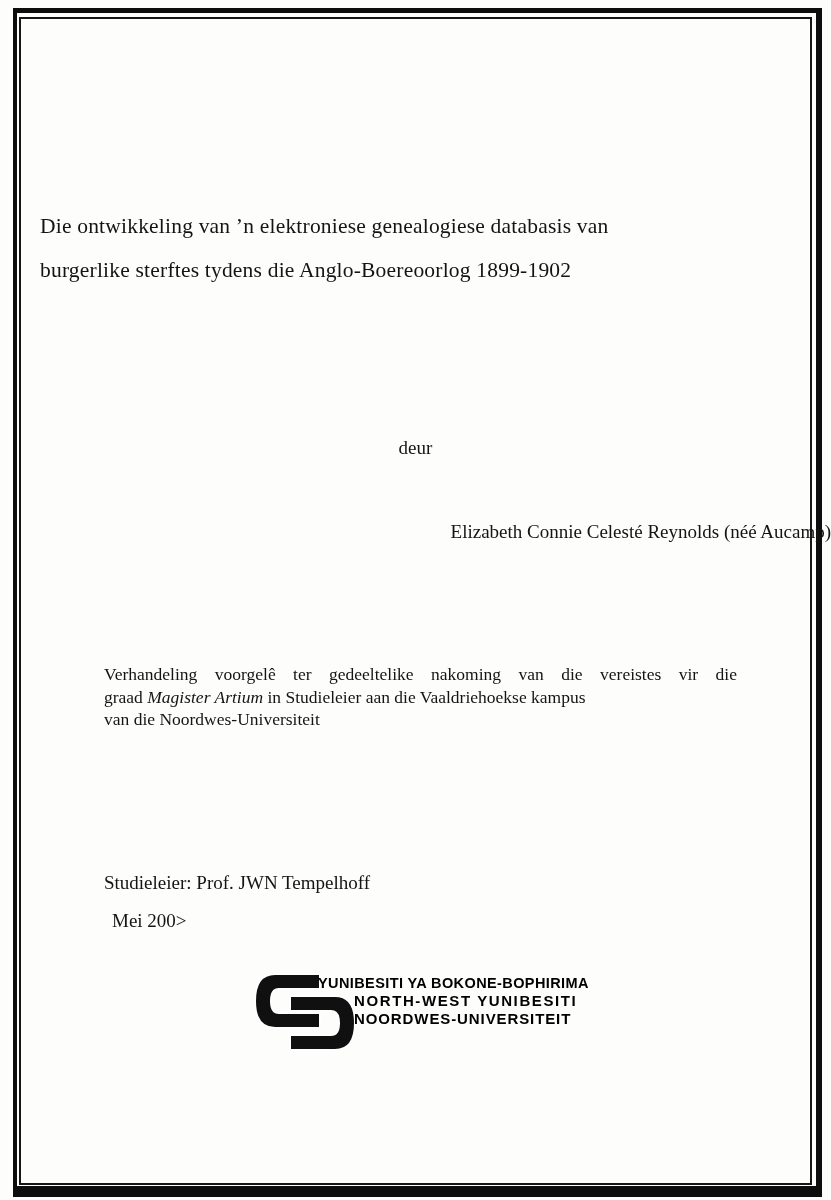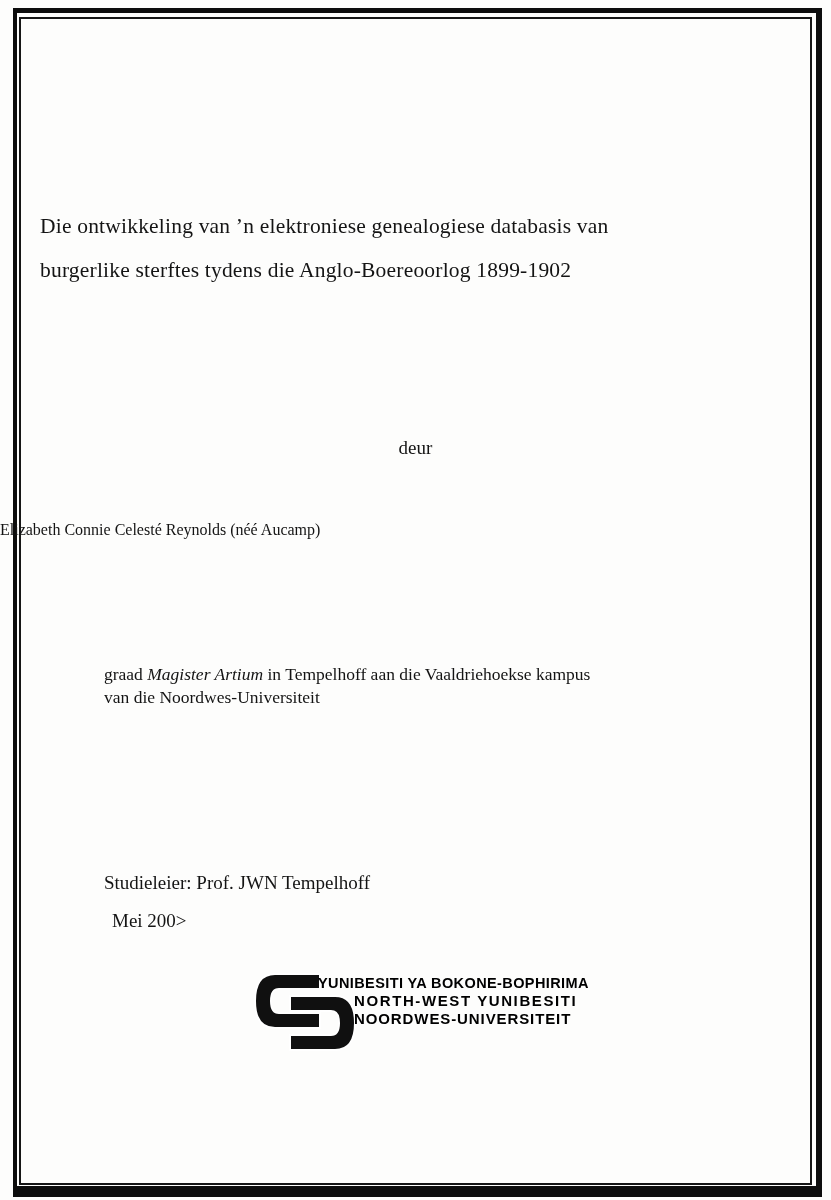--- a/index.html
+++ b/index.html
@@ -24,21 +24,21 @@
     position:absolute; top:205px; left:40px; right:40px;
     text-align:left; font-size:21.5px; line-height:43.5px;
     font-weight:400; letter-spacing:0.2px;
   }
   .byline {
     position:absolute; top:437px; left:0; right:0;
     text-align:center; font-size:19px;
   }
   .author {
     position:absolute; top:521px; left:0; right:0;
-    text-align:left; font-size:16px;
+    text-align:right; font-size:19px;
   }
   .statement {
     position:absolute; top:663px; left:104px; width:633px;
     font-size:17.5px; line-height:22.6px;
   }
   .stmt-just { text-align:justify; text-align-last:justify; }
   .statement .ital { font-style:italic; }
   .supervisor {
     position:absolute; top:872px; left:104px; font-size:19px;
   }
@@ -62,21 +62,22 @@
 <div class="frame-outer"></div>
 <div class="frame-inner"></div>
 
 <h1 class="title"><span>Die ontwikkeling van ’n elektroniese genealogiese databasis van</span><br><span>burgerlike sterftes tydens die Anglo-Boereoorlog 1899-1902</span></h1>
 
 <div class="byline">deur</div>
 
 <div class="author">Elizabeth Connie Celesté Reynolds (néé Aucamp)</div>
 
 <div class="statement">
-  <div><span>graad </span><span class="ital">Magister Artium</span><span> in Tempelhoff aan die Vaaldriehoekse kampus</span></div>
+  <div class="stmt-just">Verhandeling voorgelê ter gedeeltelike nakoming van die vereistes vir die</div>
+  <div><span>graad </span><span class="ital">Magister Artium</span><span> in Studieleier aan die Vaaldriehoekse kampus</span></div>
   <div>van die Noordwes-Universiteit</div>
 </div>
 
 <div class="supervisor">Studieleier: Prof. JWN Tempelhoff</div>
 
 <div class="date">Mei 200&gt;</div>
 
 <div class="logo">
   <svg class="logo-mark" viewBox="0 0 104 78" xmlns="http://www.w3.org/2000/svg" aria-hidden="true">
 

